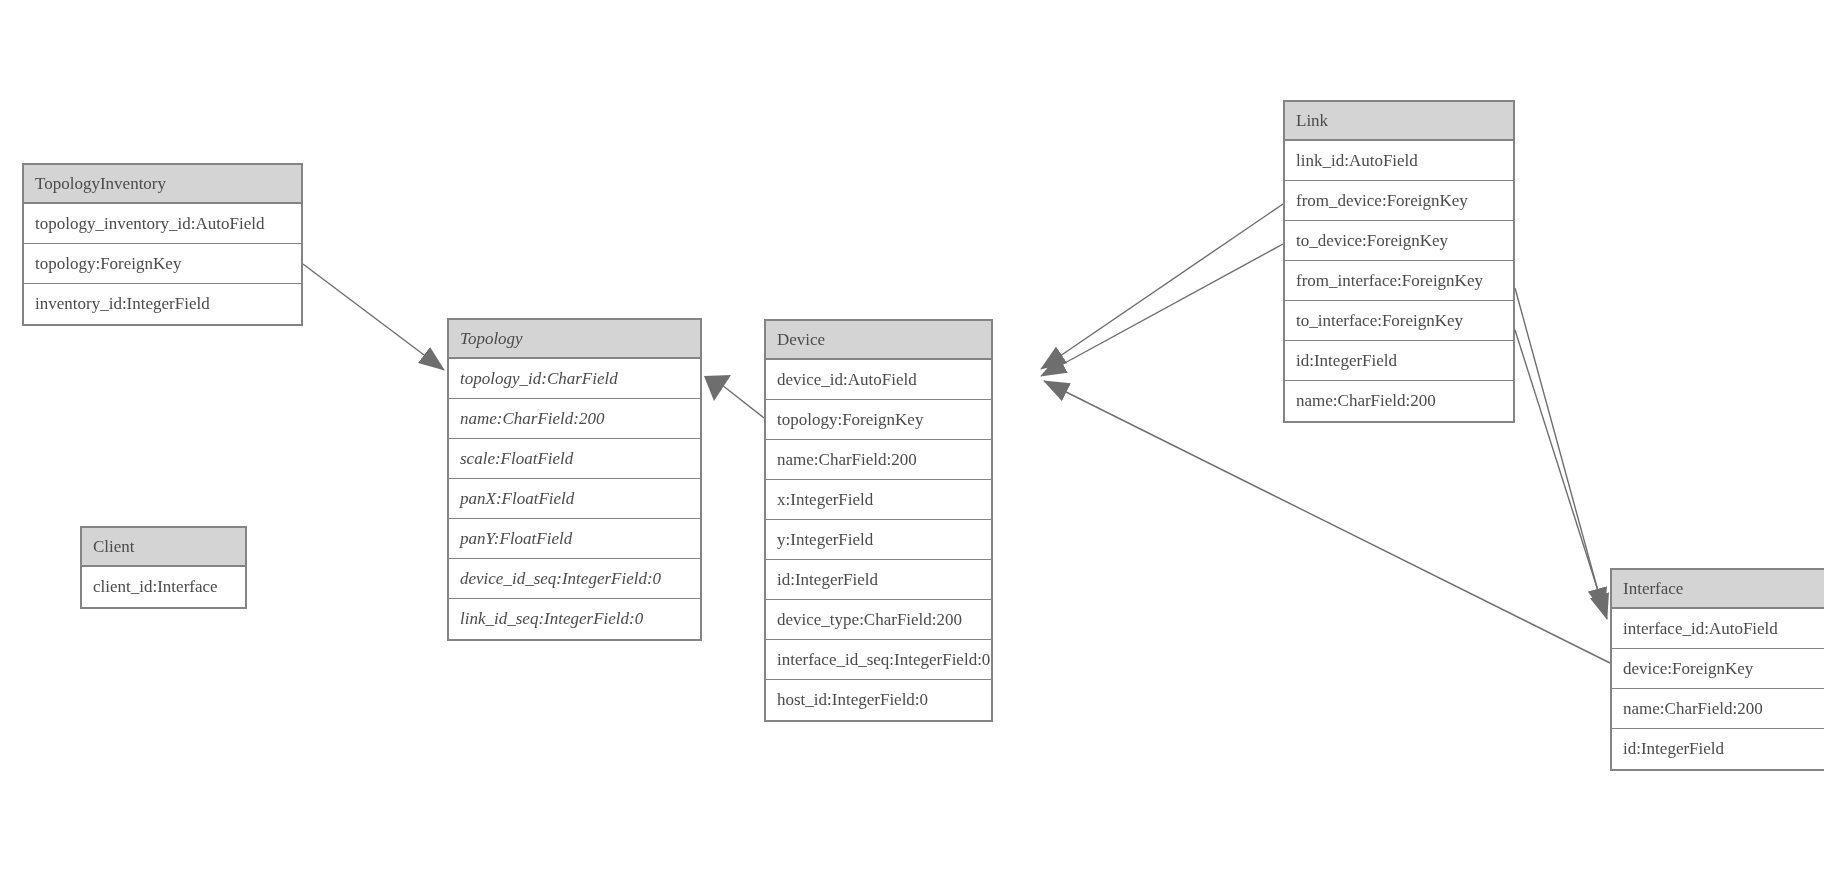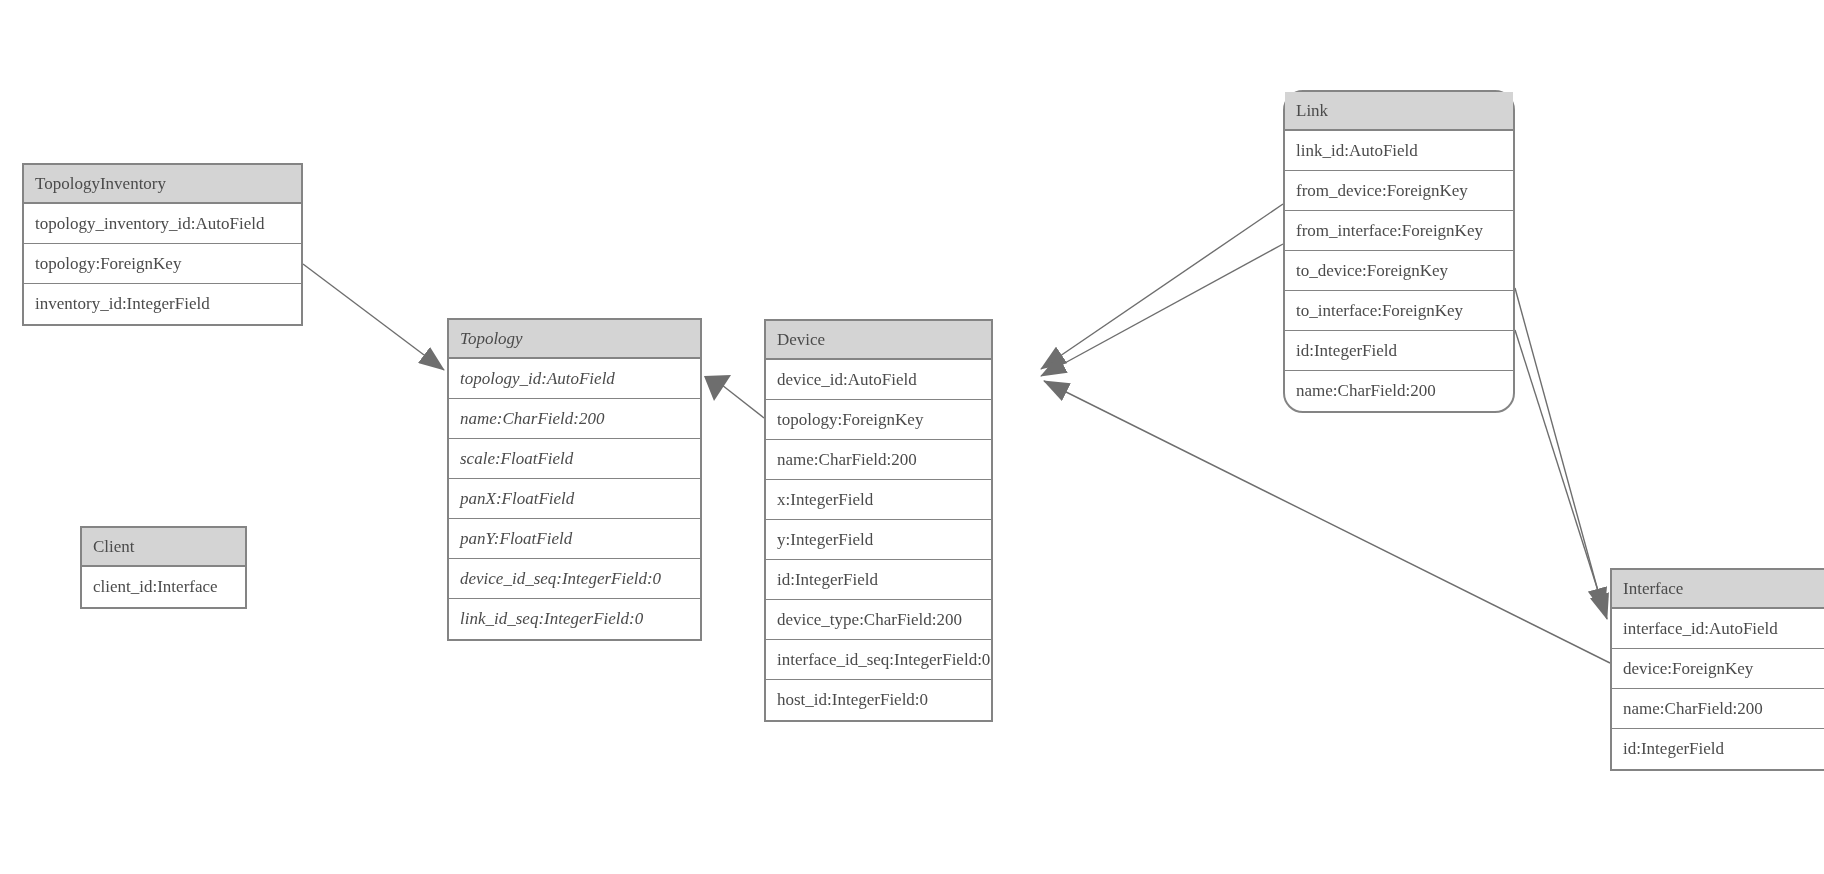--- a/index.html
+++ b/index.html
@@ -19,21 +19,21 @@
   .entity-row {
     height:40px; border-bottom:1px solid #848484;
     display:flex; align-items:center; padding:12px 11px; box-sizing:border-box;
     white-space:nowrap;
   }
   .entity-row:last-child { border-bottom:none; }
   .e-topology-inventory { left:22px;   top:163px; width:281px; }
   .e-topology           { left:447px;  top:318px; width:255px;font-style:italic; }
   .e-client             { left:80px;   top:526px; width:167px; }
   .e-device             { left:764px;  top:319px; width:229px; }
-  .e-link               { left:1283px; top:90px; width:232px;border-radius:20px; }
+  .e-link               { left:1283px; top:100px; width:232px; }
   .e-interface          { left:1610px; top:568px; width:217px;font-family:Liberation Serif, serif; }
 </style>
 </head>
 <body>
 
 <div class="canvas">
 
   <svg class="wires" width="1824" height="874" viewBox="0 0 1824 874">
     <defs>
       <marker id="arrow" viewBox="0 0 26 20" refX="25" refY="10" markerWidth="26" markerHeight="20" markerUnits="userSpaceOnUse" orient="auto">
@@ -59,21 +59,21 @@
     <div>
         <div class="entity-row">topology_inventory_id:AutoField</div>
         <div class="entity-row">topology:ForeignKey</div>
         <div class="entity-row">inventory_id:IntegerField</div>
       </div>
   </div>
 
   <div class="entity e-topology">
     <div class="entity-header">Topology</div>
     <div>
-        <div class="entity-row">topology_id:AutoField</div>
+        <div class="entity-row">topology_id:CharField</div>
         <div class="entity-row">name:CharField:200</div>
         <div class="entity-row">scale:FloatField</div>
         <div class="entity-row">panX:FloatField</div>
         <div class="entity-row">panY:FloatField</div>
         <div class="entity-row">device_id_seq:IntegerField:0</div>
         <div class="entity-row">link_id_seq:IntegerField:0</div>
       </div>
   </div>
 
   <div class="entity e-client">
@@ -96,22 +96,22 @@
         <div class="entity-row">interface_id_seq:IntegerField:0</div>
         <div class="entity-row">host_id:IntegerField:0</div>
       </div>
   </div>
 
   <div class="entity e-link">
     <div class="entity-header">Link</div>
     <div>
         <div class="entity-row">link_id:AutoField</div>
         <div class="entity-row">from_device:ForeignKey</div>
+        <div class="entity-row">to_device:ForeignKey</div>
         <div class="entity-row">from_interface:ForeignKey</div>
-        <div class="entity-row">to_device:ForeignKey</div>
         <div class="entity-row">to_interface:ForeignKey</div>
         <div class="entity-row">id:IntegerField</div>
         <div class="entity-row">name:CharField:200</div>
       </div>
   </div>
 
   <div class="entity e-interface">
     <div class="entity-header">Interface</div>
     <div>
         <div class="entity-row">interface_id:AutoField</div>

